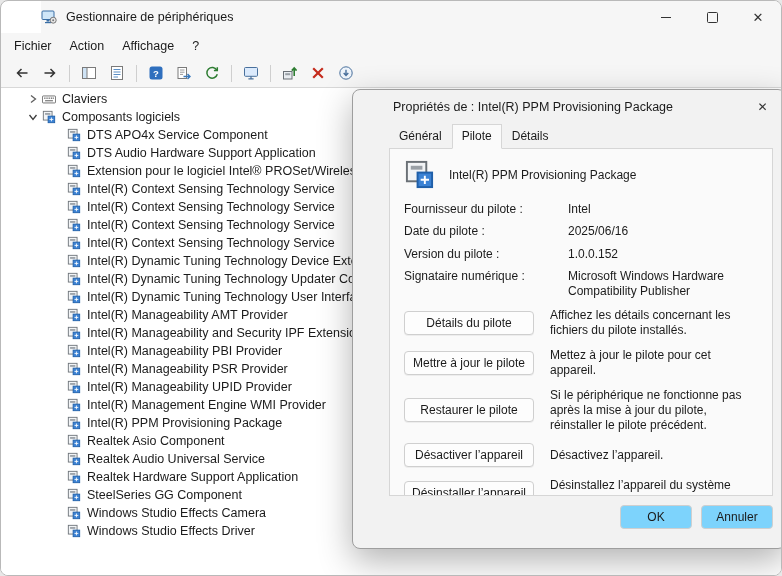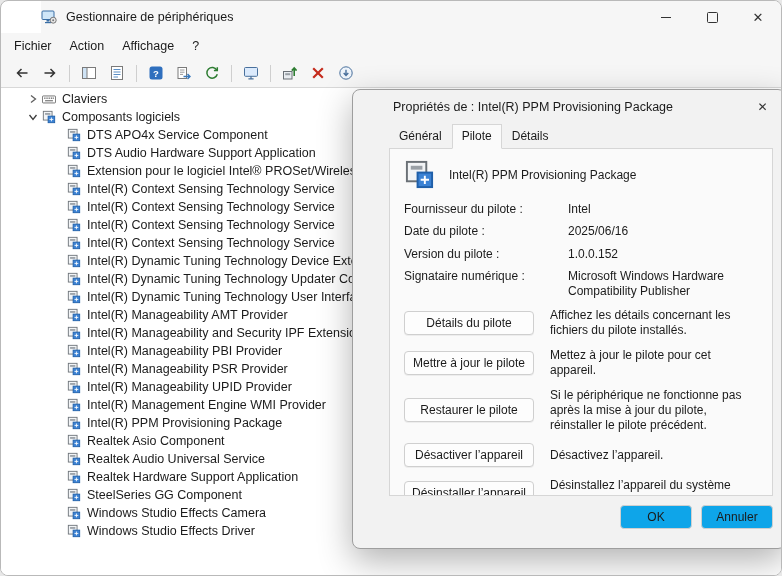--- a/index.html
+++ b/index.html
@@ -43,21 +43,21 @@
   .device-name{font-size:12px;color:#1b1b1b;}
   .field-row{display:flex;margin-bottom:8px;font-size:12px;line-height:1.2;gap:40px;}
   .f-label{width:124px;flex:none;color:#1b1b1b;}
   .f-value{flex:1;color:#1b1b1b;}
   .actions{margin-top:10px;}
   .action-row{display:grid;grid-template-columns:130px 1fr;gap:16px;align-items:center;margin-bottom:11px;}
   .action-btn{height:24px;border:1px solid #cfcfcf;border-radius:4px;background:#fdfdfd;font-size:12px;
     font-family:inherit;color:#1b1b1b;box-shadow:0 1px 0 rgba(0,0,0,0.05);}
   .action-desc{font-size:12px;color:#1b1b1b;line-height:1.22;}
   .dlg-bottom{flex:none;height:42px;display:flex;justify-content:flex-end;align-items:center;gap:9px;padding:0 12px 10px;}
-  .dlg-btn{width:72px;height:24px;border:1px solid #cfcfcf;border-radius:4px;background:#0ea5e9;font-size:12px;font-family:inherit;color:#1b1b1b;}
+  .dlg-btn{width:72px;height:24px;border:1px solid #cfcfcf;border-radius:4px;background:#7dd3fc;font-size:12px;font-family:inherit;color:#1b1b1b;}
 </style>
 </head>
 <body>
 
 <div class="screen">
 
   <div class="titlebar">
     <span class="svg-icon">
       <svg width="16" height="16" viewBox="0 0 16 16">
           <rect x="1" y="2" width="12" height="8.5" rx="1" fill="#cfe6f8" stroke="#3a6ea5"></rect>

